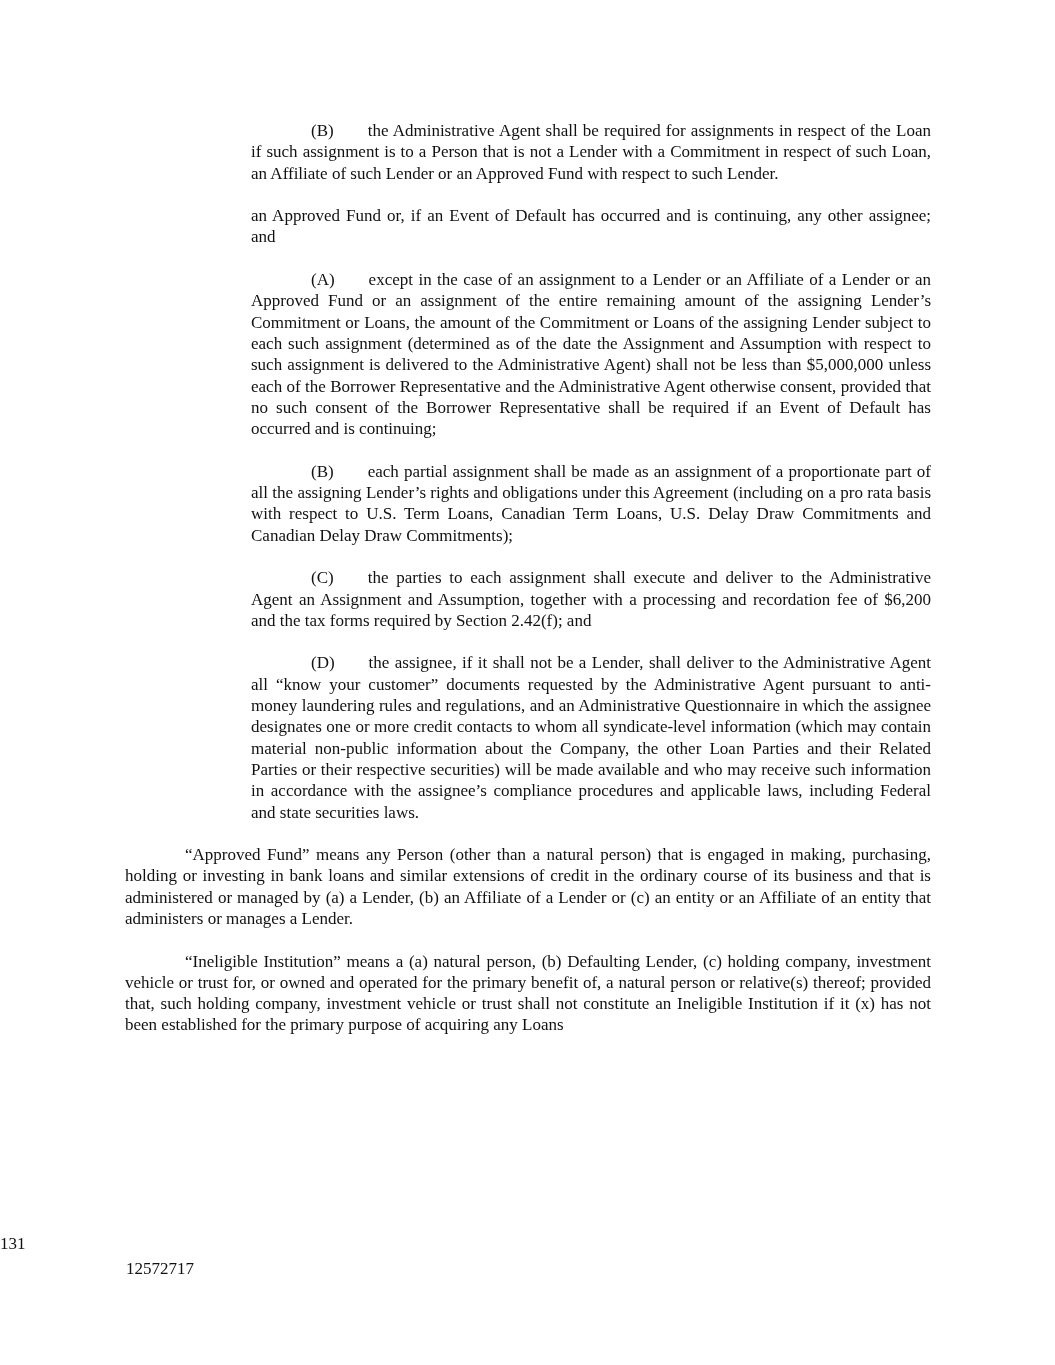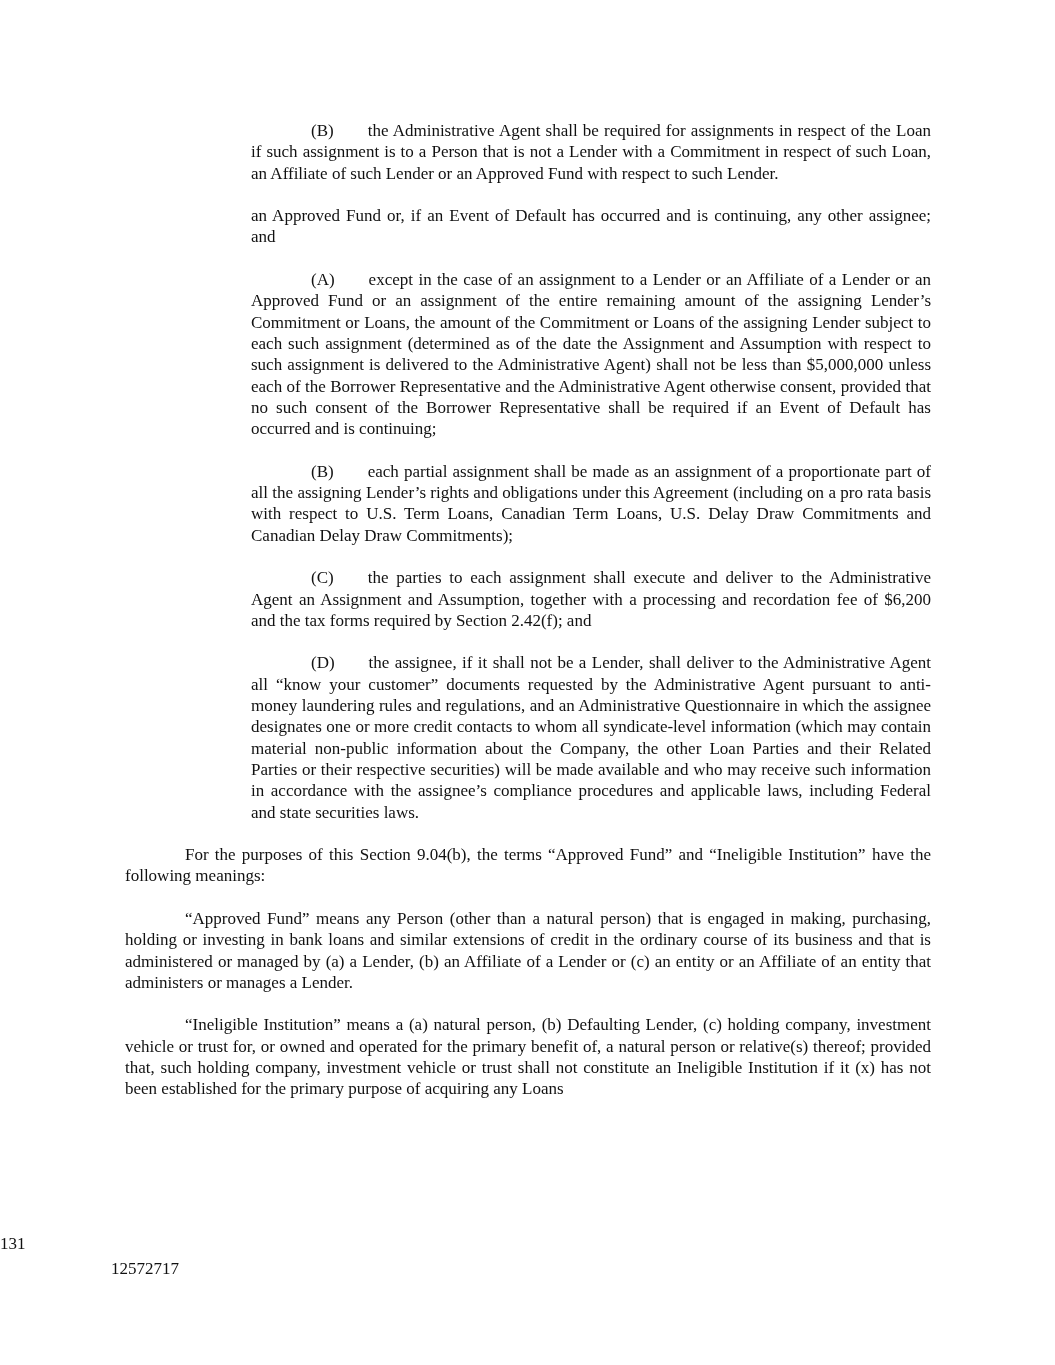--- a/index.html
+++ b/index.html
@@ -30,21 +30,21 @@
   .footer-page {
     position: absolute;
     top: 1233px;
     left: 0;
     width: 100%;
     text-align: left;
   }
   .footer-id {
     position: absolute;
     top: 1258px;
-    left: 111px;
+    left: 126px;
   }
 </style>
 </head>
 <body>
 
 <div class="page">
   <div class="content">
 
     <div class="indent-block">
 
@@ -56,21 +56,20 @@
       <p class="para fi"><span>(A)</span><span class="tab"></span><span>except in the case of an assignment to a Lender or an Affiliate of a Lender or an Approved Fund or an assignment of the entire remaining amount of the assigning Lender’s Commitment or Loans, the amount of the Commitment or Loans of the assigning Lender subject to each such assignment (determined as of the date the Assignment and Assumption with respect to such assignment is delivered to the Administrative Agent) shall not be less than $5,000,000 unless each of the Borrower Representative and the Administrative Agent otherwise consent, </span><span class="u">provided</span><span> that no such consent of the Borrower Representative shall be required if an Event  of Default has occurred and is continuing;</span></p>
 
       <p class="para fi"><span>(B)</span><span class="tab"></span><span>each partial assignment shall be made as an assignment of a proportionate part of all the assigning Lender’s rights and obligations under this Agreement (including on a pro rata basis with respect to U.S. Term Loans, Canadian Term Loans, U.S. Delay Draw Commitments and Canadian Delay Draw Commitments);</span></p>
 
       <p class="para fi"><span>(C)</span><span class="tab"></span><span>the parties to each assignment shall execute and deliver to the Administrative Agent an Assignment and Assumption, together with a processing and recordation fee of $6,200 and the tax forms required by </span><span class="u">Section 2.42(f)</span><span>; and</span></p>
 
       <p class="para fi"><span>(D)</span><span class="tab"></span><span>the assignee, if it shall not be a Lender, shall deliver to the Administrative Agent all “know your customer” documents requested by the Administrative Agent pursuant to anti-money laundering rules and regulations, and an Administrative Questionnaire in which the assignee designates one or more credit contacts to whom all syndicate-level information (which may contain material non-public information about the Company, the other Loan Parties and their Related Parties or their respective securities) will be made available and who may receive such information in accordance with the assignee’s compliance procedures and applicable laws, including Federal and state securities laws.</span></p>
 
     </div>
 
-    <p class="para fi"><span>For the purposes of this </span><span class="u">Section 9.04(b)</span><span>, the terms “Approved Fund” and “Ineligible Institution” have the following meanings:</span></p>
 
     <p class="para fi"><span>“</span><span class="u">Approved Fund</span><span>” means any Person (other than a natural person) that is engaged in making, purchasing, holding or investing in bank loans and similar extensions of credit in the ordinary course of its business and that is administered or managed by (a) a Lender, (b) an Affiliate of a Lender or (c) an entity or an Affiliate of an entity that administers or manages a Lender.</span></p>
 
     <p class="para fi"><span>“</span><span class="u">Ineligible Institution</span><span>” means a (a) natural person, (b) Defaulting Lender, (c) holding company, investment vehicle or trust for, or owned and operated for the primary benefit of, a natural person or relative(s) thereof; </span><span class="u">provided</span><span> that, such holding company, investment vehicle or trust shall not constitute an Ineligible Institution if it (x) has not been established for the primary purpose of acquiring any Loans</span></p>
 
   </div>
 
   <div class="footer-page">131</div>
   <div class="footer-id">12572717</div>
 </div>

